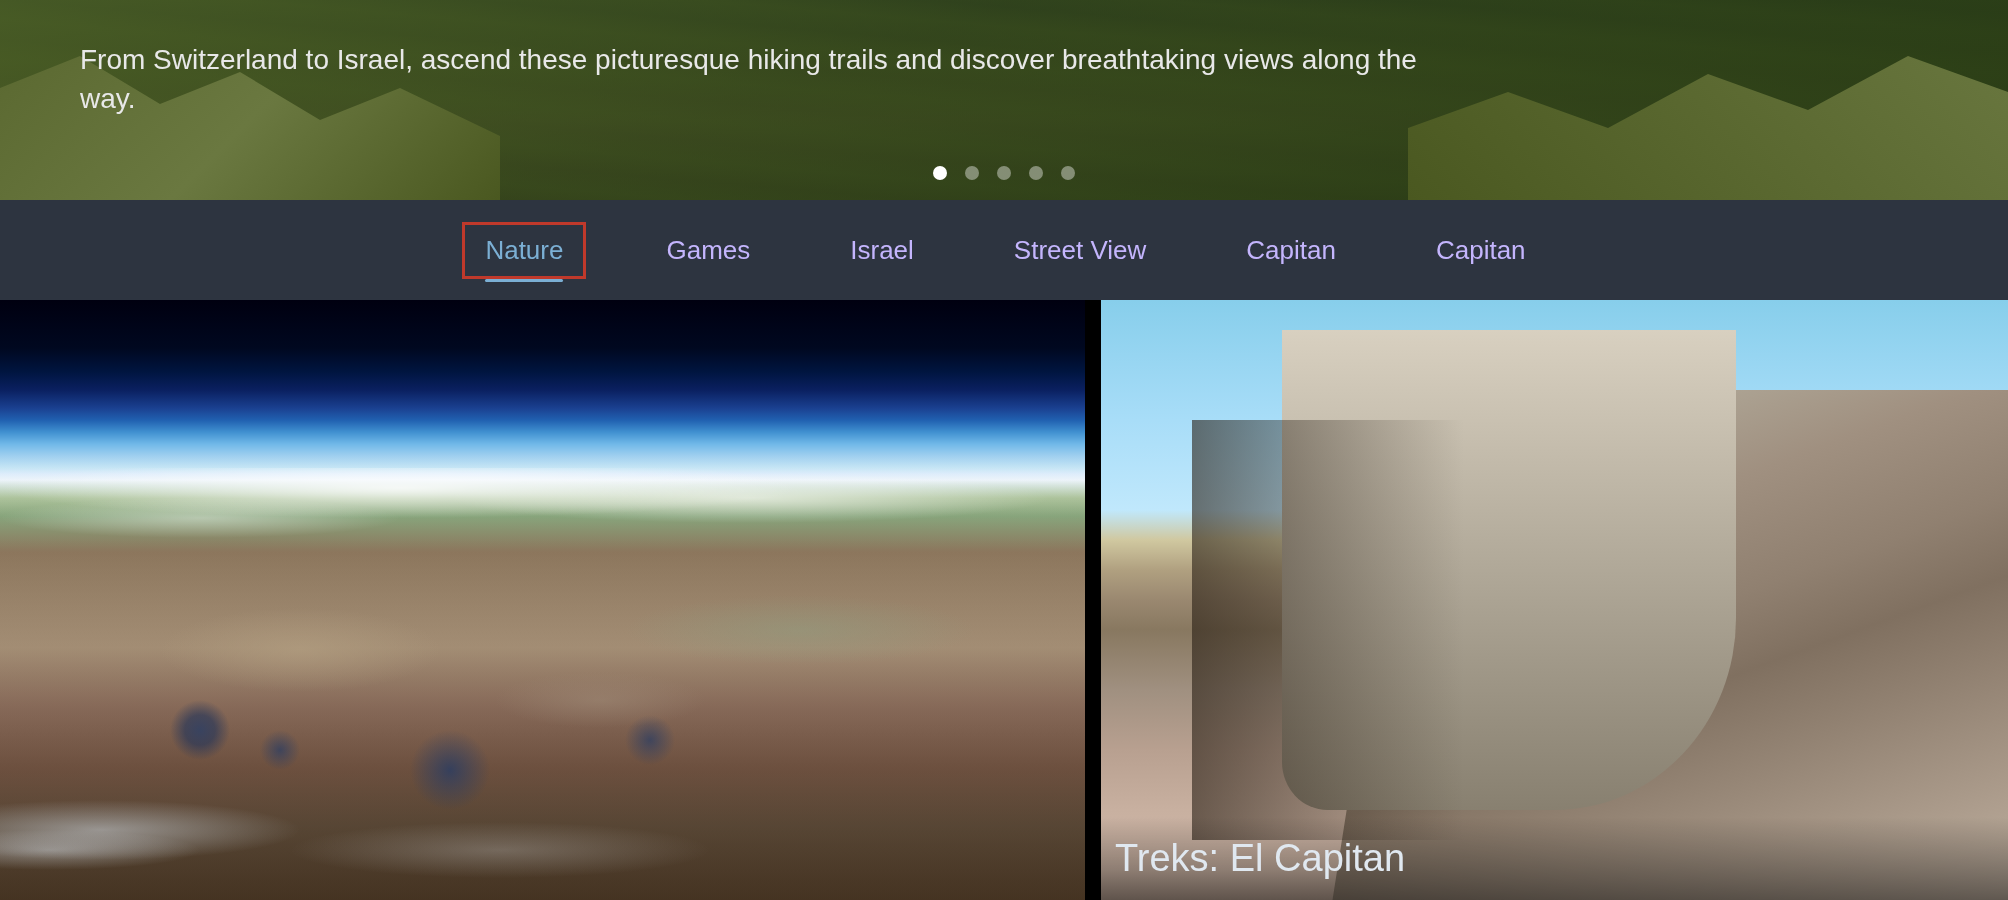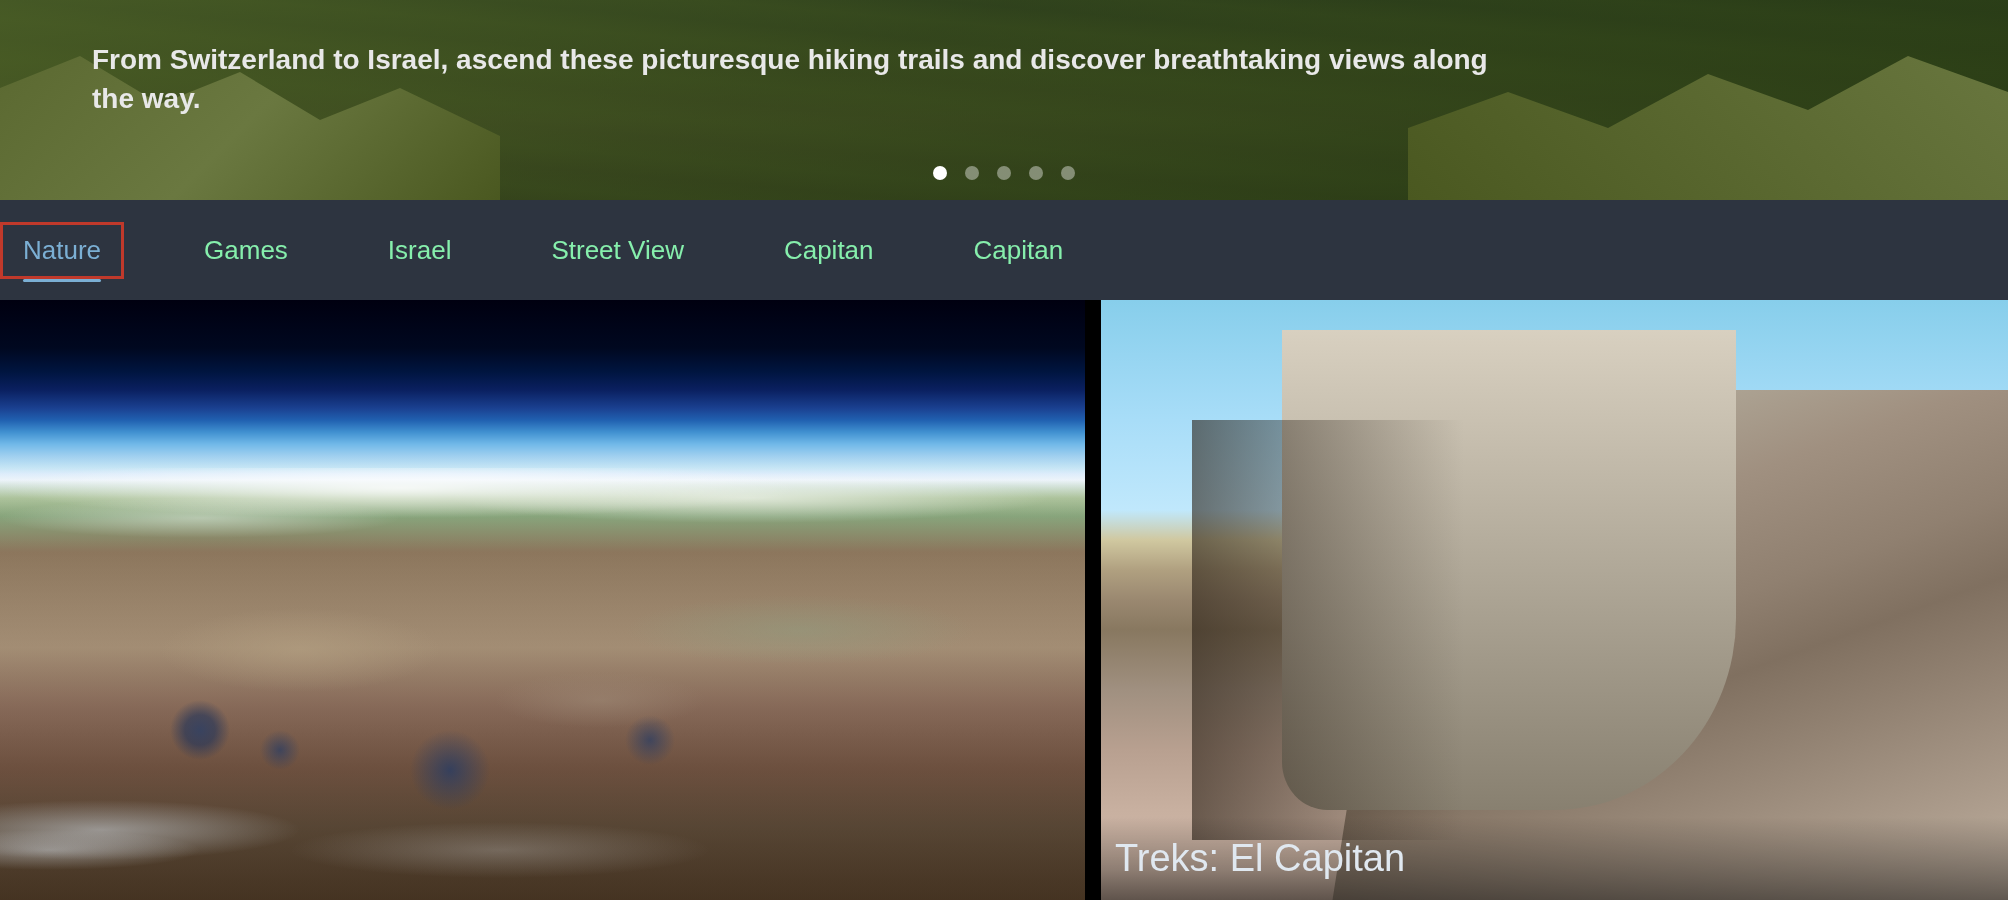--- a/index.html
+++ b/index.html
@@ -51,24 +51,24 @@
       right: 0;
       width: 600px;
       height: 180px;
       background: linear-gradient(225deg, #6a7840 0%, #5a6830 50%, #4a5820 100%);
       clip-path: polygon(0 100%, 0 60%, 100px 40%, 200px 60%, 300px 30%, 400px 50%, 500px 20%, 600px 40%, 600px 100%);
     }
 
     .hero-text {
       position: absolute;
       top: 40px;
-      left: 92px;
+      left: 80px;
       color: #e8e8e8;
       font-size: 28px;
-      font-weight: 700;
+      font-weight: 400;
       max-width: 1400px;
       line-height: 1.4;
     }
 
     
     .carousel-dots {
       position: absolute;
       bottom: 20px;
       left: 50%;
       transform: translateX(-50%);
@@ -92,27 +92,27 @@
       background: rgba(255,255,255,0.4);
     }
 
     
     .nav-bar {
       width: 100%;
       height: 100px;
       background: #2d3440;
       display: flex;
       align-items: center;
-      justify-content: flex-start;
+      justify-content: center;
       gap: 60px;
       position: relative;
     }
 
     .nav-item {
-      color: #86efac;
+      color: #c4b5fd;
       font-size: 26px;
       font-weight: 500;
       cursor: pointer;
       padding: 10px 20px;
       position: relative;
       transition: color 0.2s;
       text-decoration: none;
     }
 
     .nav-item.active {

